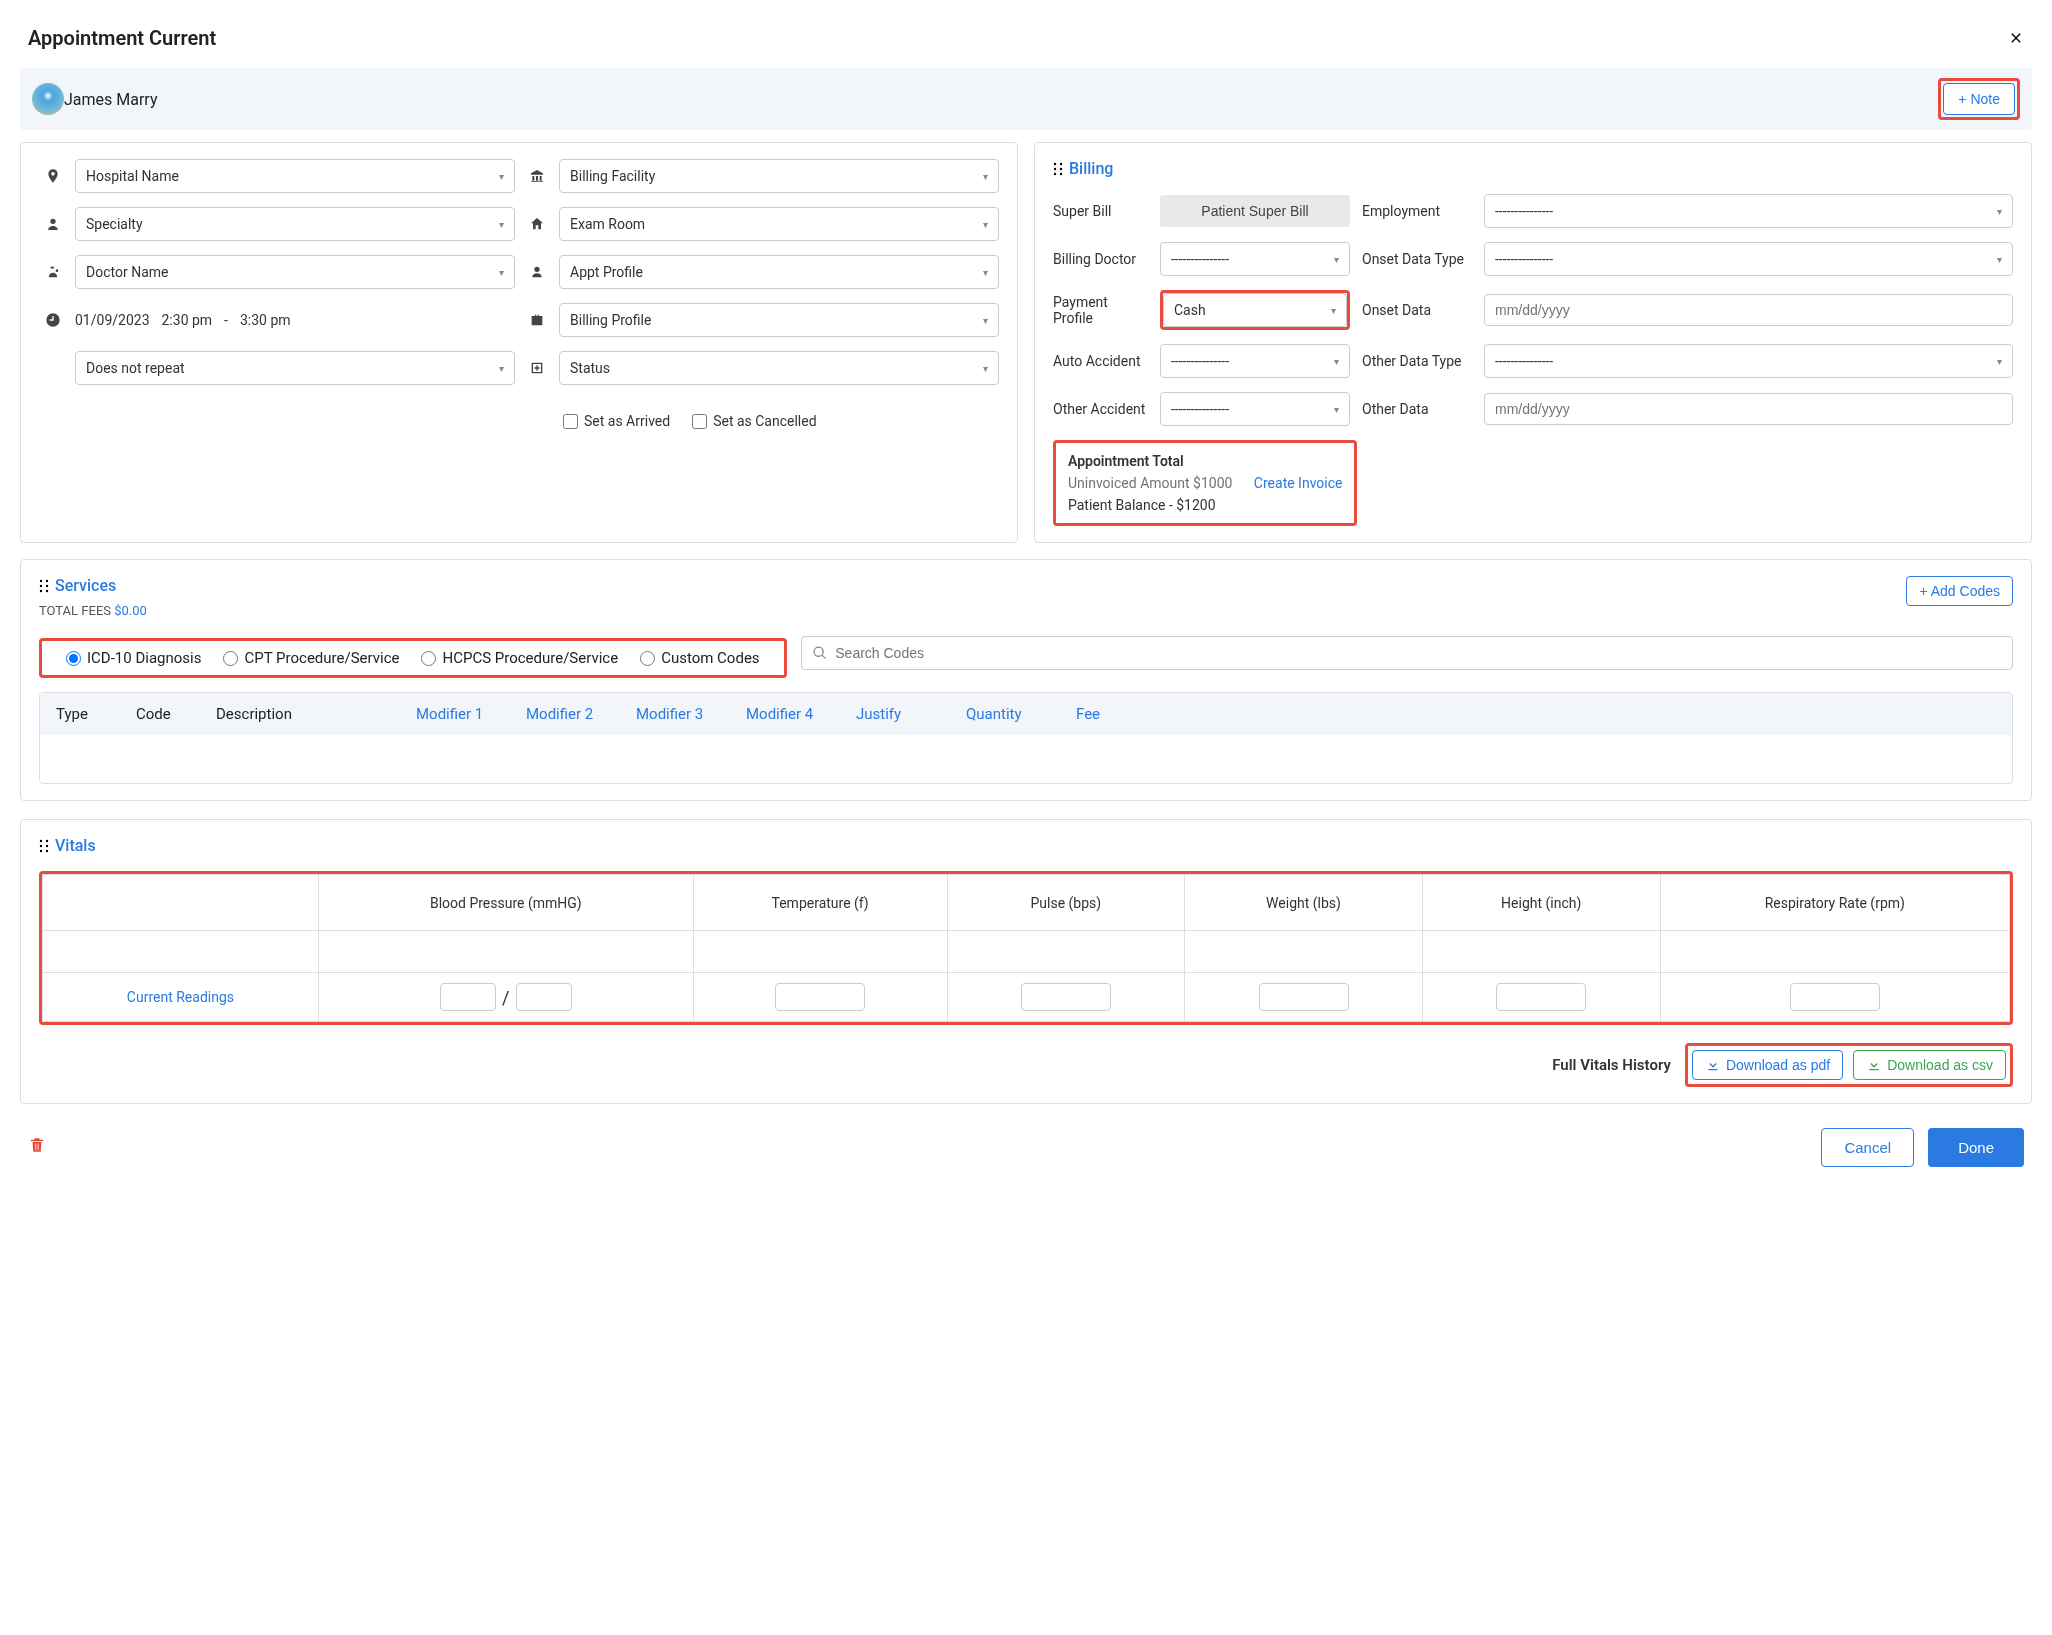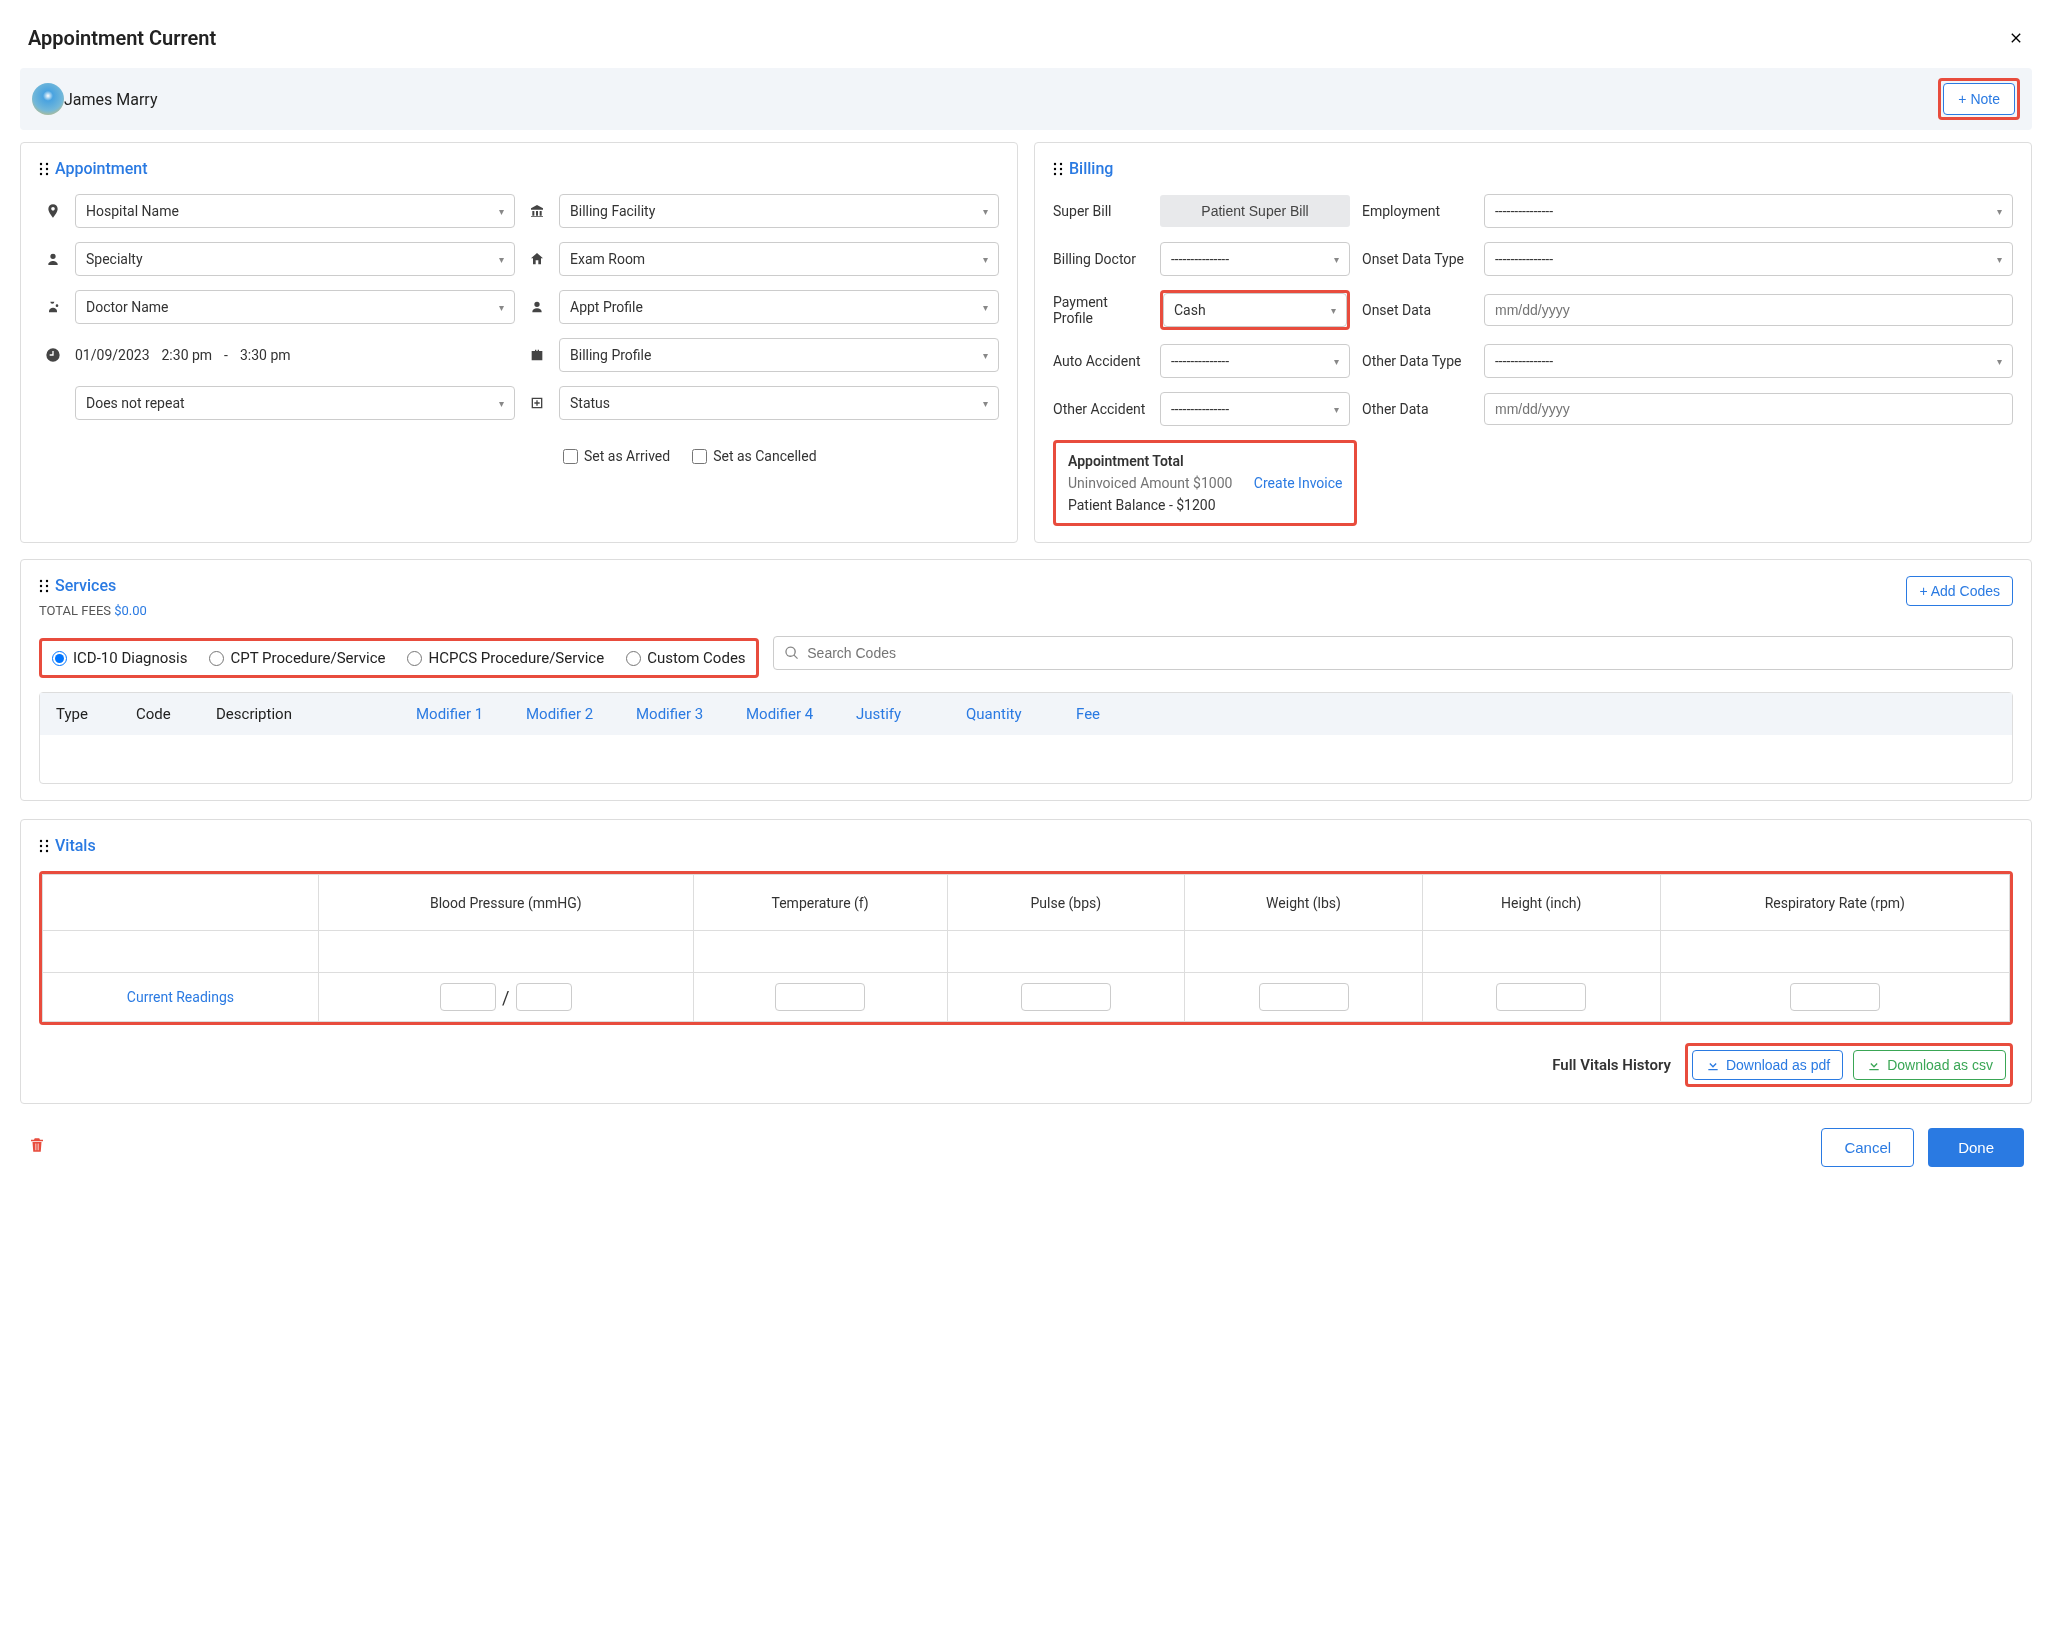--- a/index.html
+++ b/index.html
@@ -42,21 +42,21 @@
 .appt-total-title { font-weight: 600; font-size: 14px; margin-bottom: 6px; }
 .uninvoiced { color: #737373; font-size: 14px; display: inline-block; }
 .create-inv { color: #2a7ae2; font-size: 14px; margin-left: 18px; cursor: pointer; }
 .pat-balance { font-size: 14px; margin-top: 6px; }
 
 .services-panel { border: 1px solid #ddd; border-radius: 4px; padding: 16px 18px; margin-bottom: 18px; }
 .services-top { display: flex; justify-content: space-between; align-items: flex-start; }
 .fees-line { font-size: 13px; color: #555; margin-top: 8px; }
 .fees-amt { color: #2a7ae2; }
 .add-codes-btn { border: 1px solid #2a7ae2; color: #2a7ae2; background: #fff; padding: 6px 12px; border-radius: 4px; font-size: 14px; cursor: pointer; }
-.radio-highlight { border: 3px solid #e84c3d; border-radius: 4px; display: inline-block; padding: 8px 10px; margin-top: 10px; }
+.radio-highlight { border: 3px solid #e84c3d; border-radius: 4px; display: inline-block; padding: 8px 24px; margin-top: 10px; }
 .radio-group { display: flex; gap: 22px; }
 .radio-item { display: flex; align-items: center; gap: 6px; font-size: 15px; color: #222; }
 .radio-item input { width: 15px; height: 15px; }
 .search-box { display: flex; align-items: center; gap: 8px; border: 1px solid #ccc; border-radius: 4px; padding: 8px 10px; flex: 1; margin-left: 14px; }
 .search-row { display: flex; align-items: center; margin-top: 10px; }
 .search-box input { border: none; outline: none; font-size: 14px; width: 100%; color: #555; }
 .codes-table { margin-top: 14px; border: 1px solid #ddd; border-radius: 4px; }
 .codes-header { background: #f2f5f9; display: grid; grid-template-columns: 80px 80px 200px 110px 110px 110px 110px 110px 110px 90px; padding: 12px 16px; font-size: 15px; }
 .ch-dark { color: #222; }
 .ch-blue { color: #2a7ae2; }
@@ -105,33 +105,20 @@
     <div class="patient-name">James Marry</div>
   </div>
   <div class="highlight-box">
     <button class="note-btn">+ Note</button>
   </div>
 </div>
 
 <div class="two-col">
 
   <div class="panel">
-    <div class="panel-header">
-      <span class="drag-icon">
-          <svg class="drag" viewBox="0 0 10 14">
-            <circle cx="2" cy="2" r="1.2"></circle>
-            <circle cx="8" cy="2" r="1.2"></circle>
-            <circle cx="2" cy="7" r="1.2"></circle>
-            <circle cx="8" cy="7" r="1.2"></circle>
-            <circle cx="2" cy="12" r="1.2"></circle>
-            <circle cx="8" cy="12" r="1.2"></circle>
-          </svg>
-        </span>
-      <span class="panel-title">Appointment</span>
-    </div>
     <div class="appt-grid">
       <div class="icon-cell">
           <svg class="icon" viewBox="0 0 24 24">
             <path d="M12 2C8 2 5 5 5 9c0 5 7 13 7 13s7-8 7-13c0-4-3-7-7-7zm0 9.5A2.5 2.5 0 1112 6a2.5 2.5 0 010 5.5z"></path>
           </svg>
         </div>
       <div class="select-box">
           <span>Hospital Name</span>
           <span class="caret">▾</span>
         </div>

